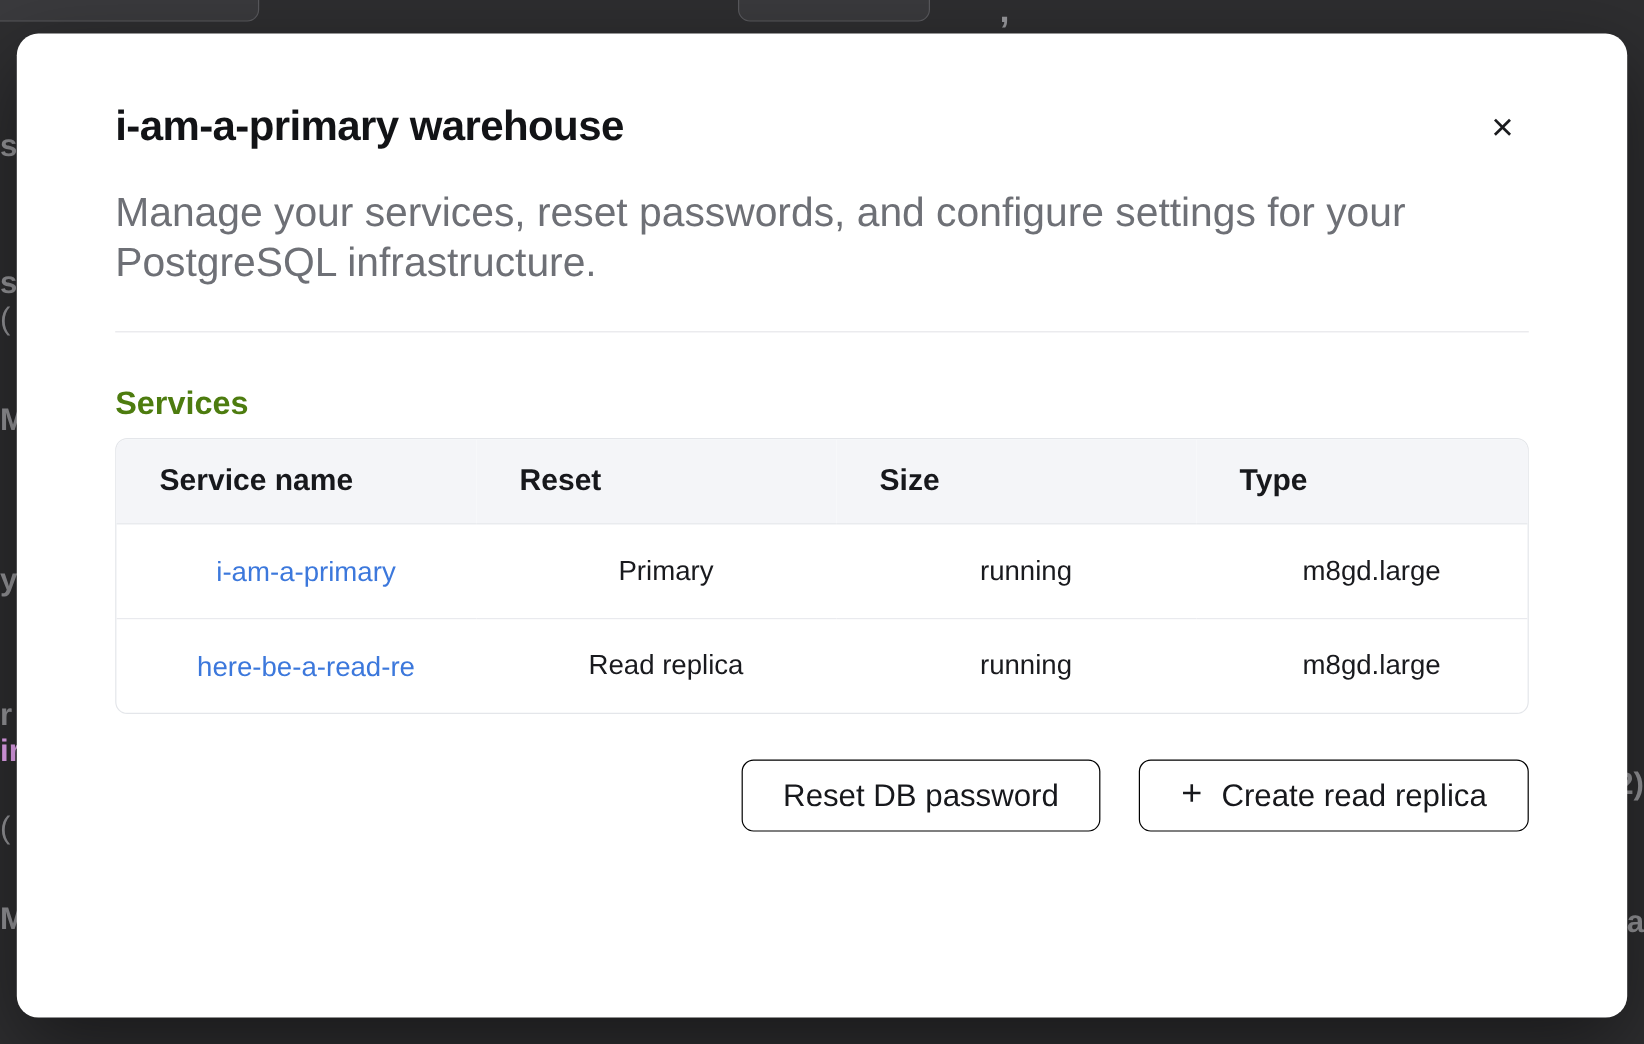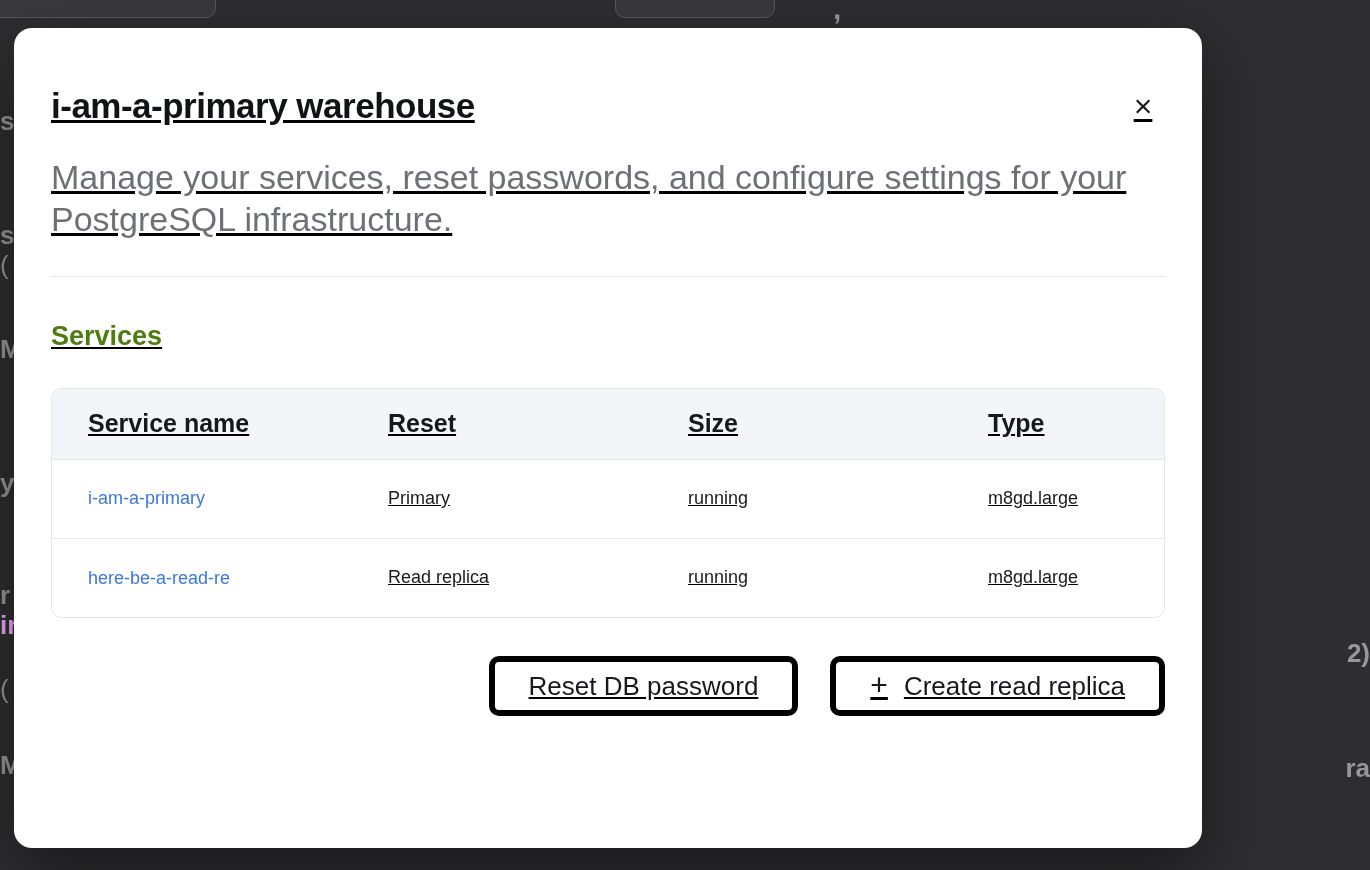--- a/index.html
+++ b/index.html
@@ -41,26 +41,25 @@
     border-radius: 10px;
     height: 40px;
   }
   .pill1 { left: -12px; top: -22px; width: 228px; }
   .pill2 { left: 615px; top: -22px; width: 160px; }
 
   
   .modal {
     position: absolute;
     left: 14px; top: 28px;
-    width: 1188px; height: 820px;
+    width: 1342px; height: 820px;
     background: #ffffff;
     border-radius: 18px;
     box-shadow: 0 24px 70px rgba(0,0,0,0.45);
-    padding: 0 37px;
-    text-decoration: underline;
+    padding: 0 82px;
   }
   .modal-header {
     padding-top: 58px;
     display: flex;
     justify-content: space-between;
     align-items: flex-start;
   }
   .modal-title {
     margin: 0;
     font-size: 35px;
@@ -95,21 +94,21 @@
   }
   .services-heading {
     margin: 44px 0 0 0;
     font-size: 27px;
     font-weight: 700;
     color: #4d7c0f;
   }
 
   
   .table-wrap {
-    margin-top: 36px;
+    margin-top: 13px;
     border: 1px solid #e4e6ea;
     border-radius: 10px;
     overflow: hidden;
   }
   table.services {
     width: 100%;
     border-collapse: collapse;
     table-layout: fixed;
   }
   table.services col.c1 { width: 300px; }
@@ -121,25 +120,26 @@
     font-size: 25px;
     font-weight: 600;
     color: #17181c;
     height: 70px;
     padding: 0 20px 0 36px;
     border-bottom: 1px solid #e4e6ea;
   }
   table.services tbody td {
     height: 79px;
     padding: 0 20px 0 36px;
-    font-size: 18px;
+    font-size: 23px;
     color: #191a1e;
     border-bottom: 1px solid #e9eaee;
     white-space: nowrap;
     overflow: hidden;
+    text-align: center;
   }
   table.services tbody tr:last-child td { border-bottom: none; }
   .service-link {
     color: #3c78dc;
     text-decoration: none;
     display: inline-block;
     max-width: 240px;
     overflow: hidden;
     white-space: nowrap;
     vertical-align: middle;
@@ -149,21 +149,21 @@
   
   .modal-footer {
     margin-top: 38px;
     display: flex;
     justify-content: flex-end;
     gap: 32px;
   }
   .btn {
     height: 60px;
     background: #ffffff;
-    border: 6px solid #000000;
+    border: 1px solid #000000;
     border-radius: 10px;
     font-size: 26px;
     color: #17181c;
     padding: 0 34px;
     display: inline-flex;
     align-items: center;
     gap: 16px;
     cursor: pointer;
     font-family: inherit;
   }

